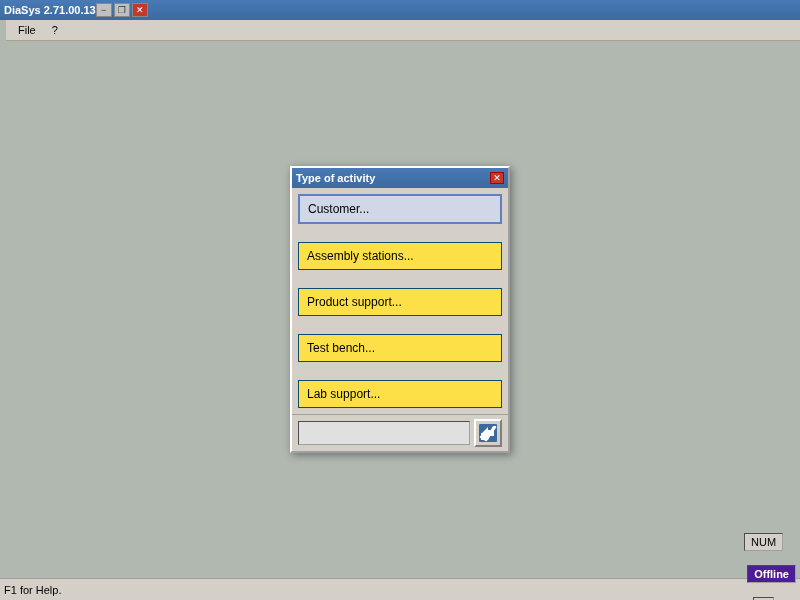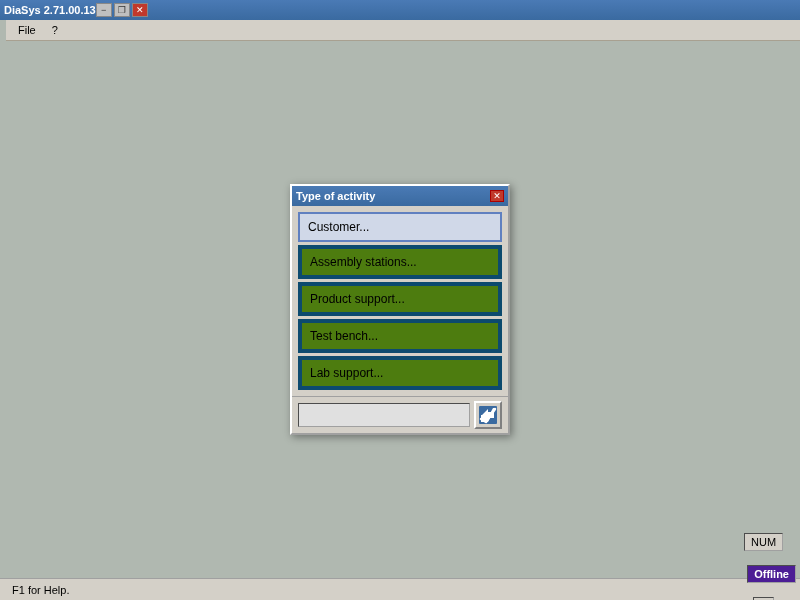--- a/index.html
+++ b/index.html
@@ -88,21 +88,20 @@
       border-top: 1px solid #a0a0a0;
       display: flex;
       align-items: center;
       padding: 0 4px;
       font-size: 11px;
     }
 
     .status-help {
       flex: 1;
       color: #000;
-      margin-left: 8px;
     }
 
     .status-indicators {
       display: flex;
       gap: 14px;
       align-items: center;
       flex-direction: column;
     }
 
     .status-box {
@@ -192,27 +191,27 @@
       justify-content: center;
       font-size: 9px;
       cursor: pointer;
       color: white;
     }
 
     .dialog-body {
       padding: 6px;
       display: flex;
       flex-direction: column;
-      gap: 3px;
+      gap: 18px;
     }
 
     .list-item {
       width: 100%;
-      background: #4d7c0f;
-      border: 4px solid #0c4a6e;
+      background: #fde047;
+      border: 1px solid #0c4a6e;
       padding: 6px 8px;
       font-size: 12px;
       color: #000;
       cursor: pointer;
       text-align: left;
       display: block;
     }
 
     .list-item:first-child {
       background: #d0d8e8;

